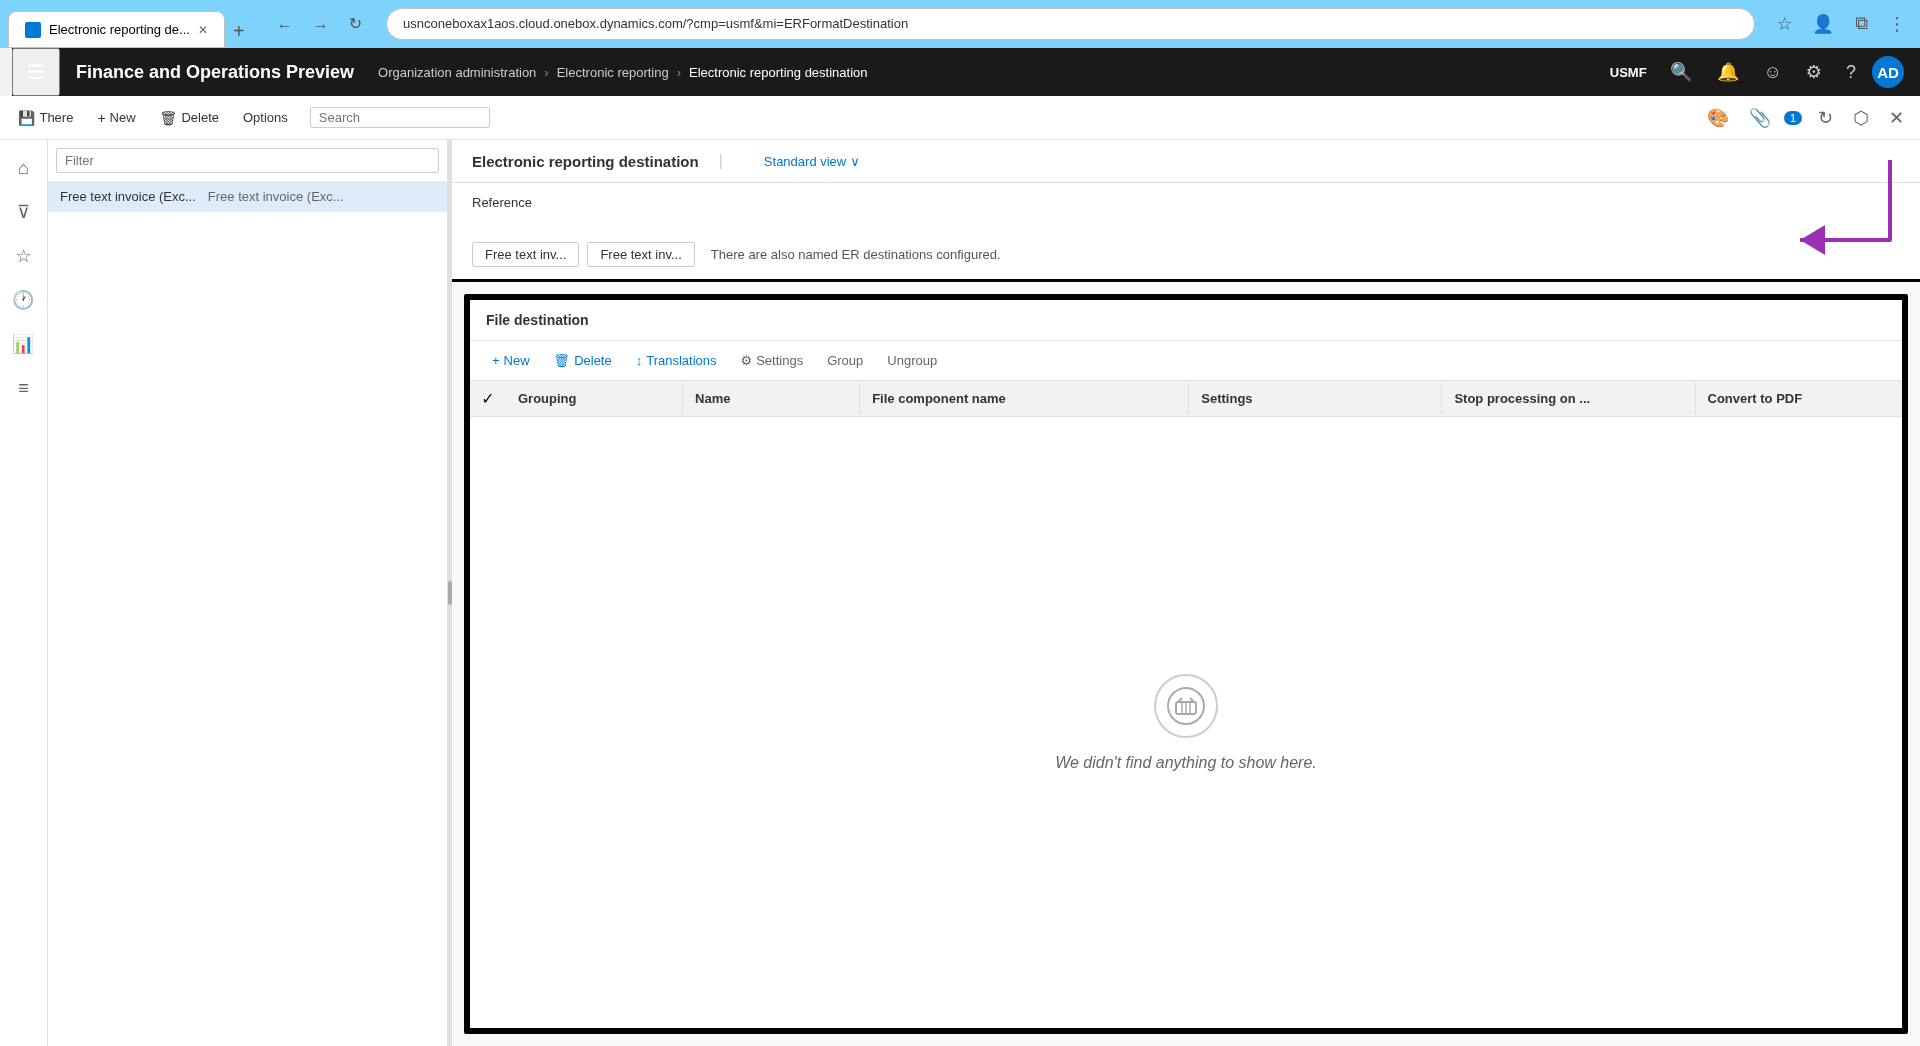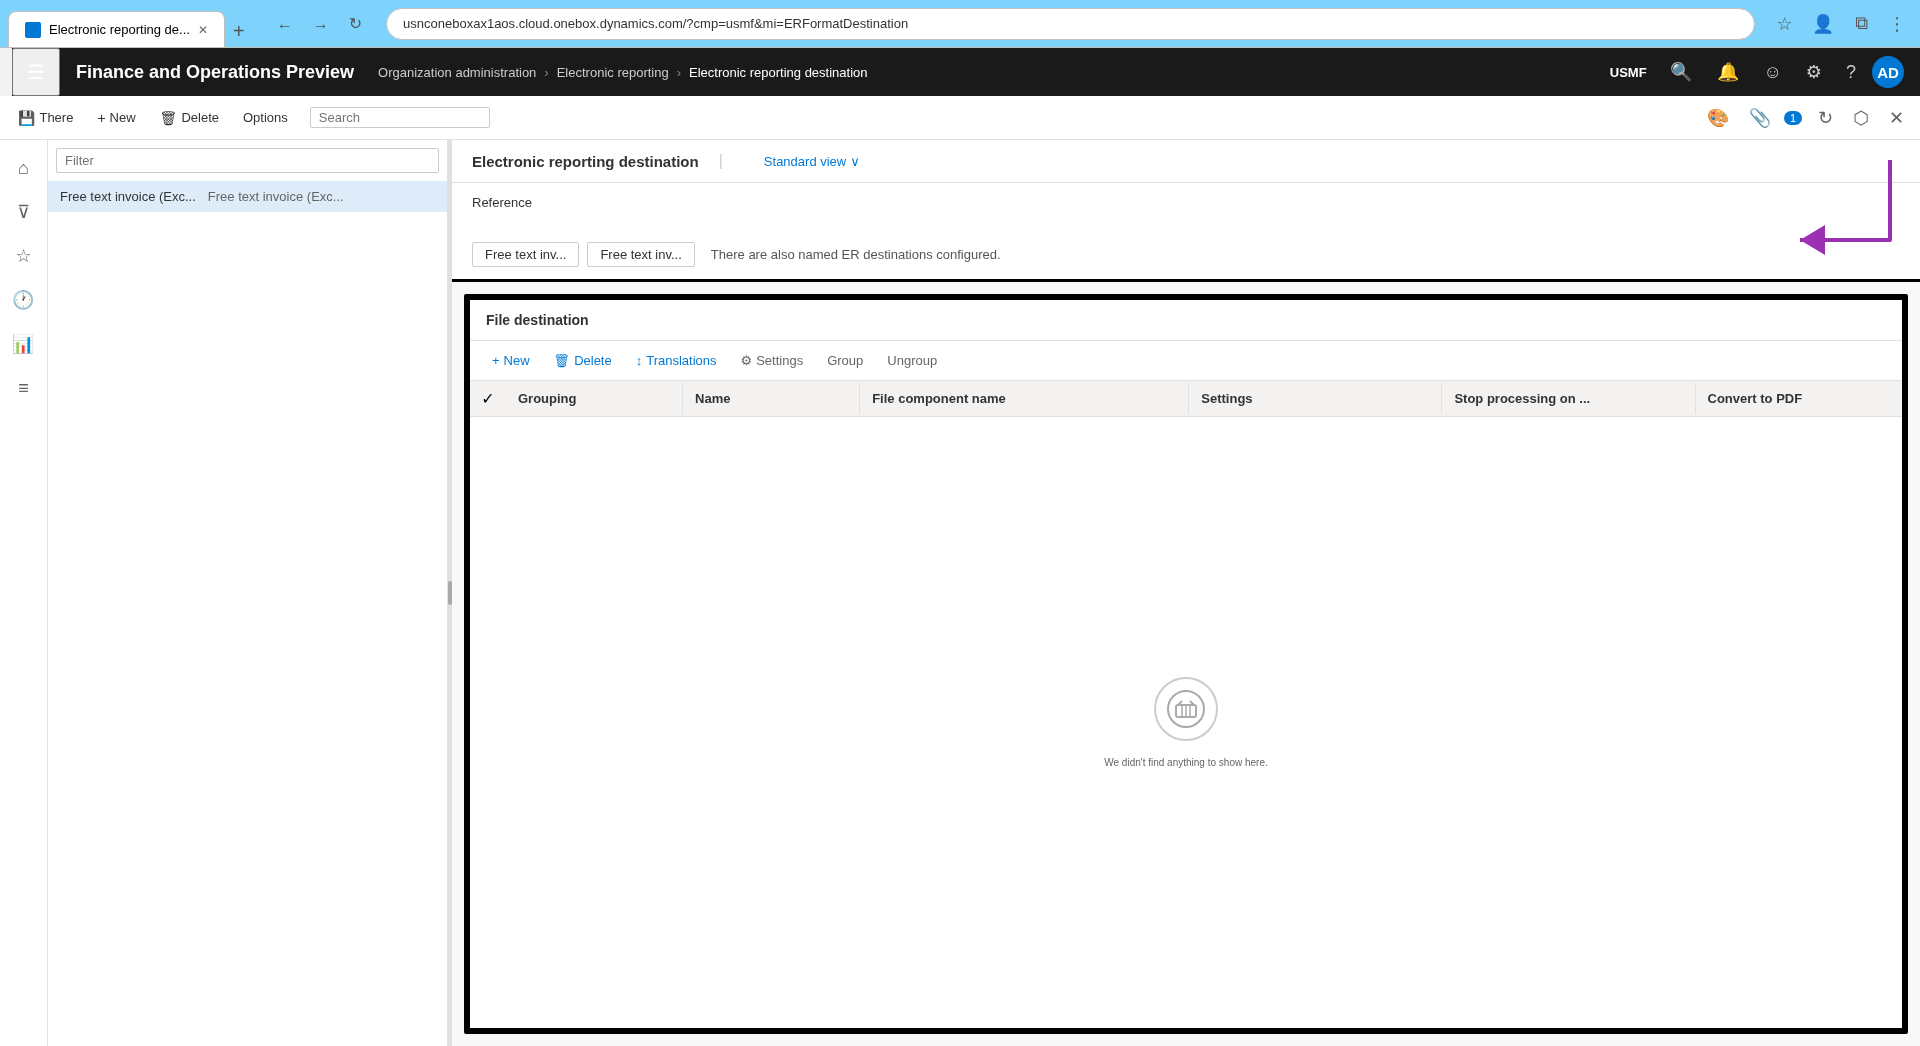--- a/index.html
+++ b/index.html
@@ -81,21 +81,21 @@
     .th-cell { padding: 8px 12px; font-size: 13px; color: #333; font-weight: 600; flex: 1; border-right: 1px solid #e0e0e0; }
     .th-cell:last-child { border-right: none; }
     .th-name { flex: 1; }
     .th-file { flex: 2; }
     .th-settings { flex: 1.5; }
     .th-stop { flex: 1.5; }
     .th-convert { flex: 1.2; }
     .table-body { flex: 1; display: flex; flex-direction: column; align-items: center; justify-content: center; padding: 40px; }
     .empty-state { display: flex; flex-direction: column; align-items: center; gap: 16px; }
     .empty-icon { width: 64px; height: 64px; border-radius: 50%; border: 2px solid #ccc; display: flex; align-items: center; justify-content: center; font-size: 28px; color: #999; }
-    .empty-text { font-size: 10px; color: #666; }
+    .empty-text { font-size: 16px; color: #666; font-style: italic; }
     .detail-area { position: relative; flex: 1; display: flex; flex-direction: column; overflow: hidden; }
 
     
     .purple-arrow { position: absolute; top: 20px; right: 340px; z-index: 100; pointer-events: none; }
   </style>
 </head>
 <body>
 
 <div class="browser-chrome">
   <div class="tab-bar">

